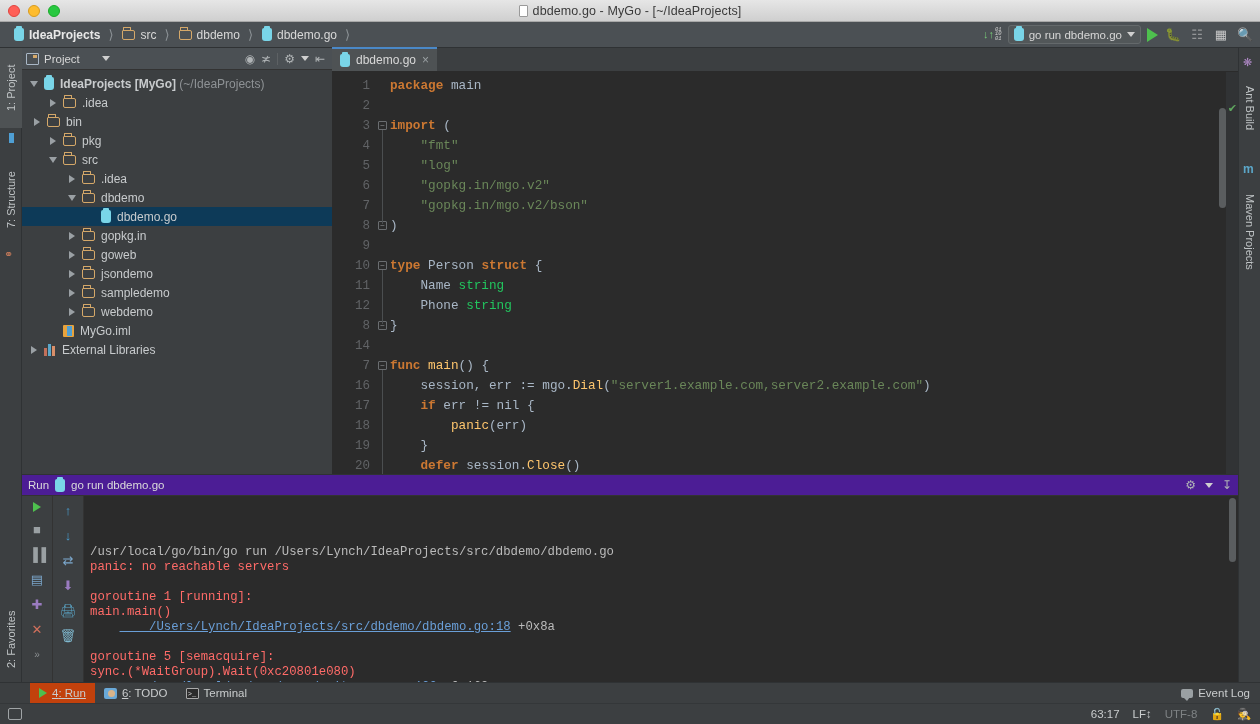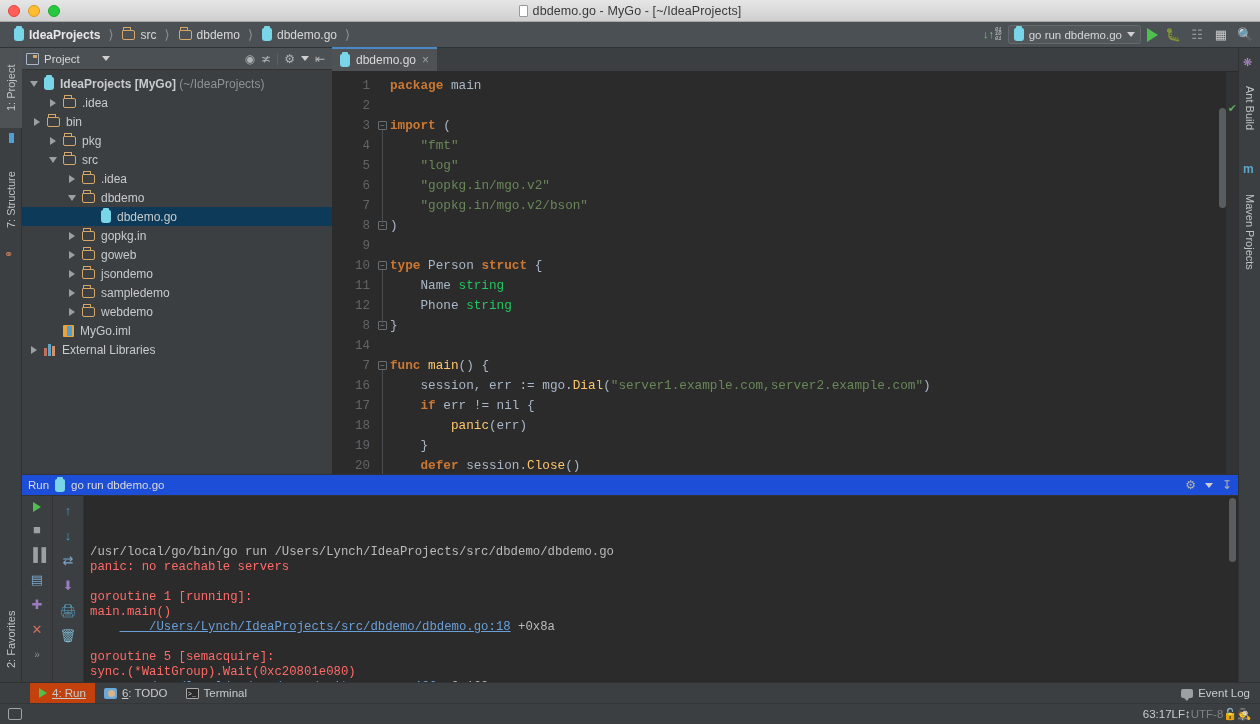--- a/index.html
+++ b/index.html
@@ -99,21 +99,21 @@
   .str { color:#6a8759; }
   .fn { color:#ffc66d; }
   .ty { color:#22c55e; }
   .rgutter { width:12px; background:#313335; position:relative; }
   .scroll-v { position:absolute; right:12px; top:36px; width:7px; height:100px; background:#5a5d5f; border-radius:4px;}
   .okmark { position:absolute; right:1px; top:30px; color:#5fa75f; font-size:11px; }
 
   
   .runwin { position:absolute; left:22px; top:474px; right:22px; height:208px; background:#3c3f41; }
   .runhdr { height:22px; display:flex; align-items:center; gap:6px; padding:0 6px;
-    background:#1d4ed8; border-top:1px solid #2f3234; border-bottom:1px solid #333; font-size:11.5px; color:#dadada;}
+    background:#4c1d95; border-top:1px solid #2f3234; border-bottom:1px solid #333; font-size:11.5px; color:#dadada;}
   .runhdr-actions { margin-left:auto; display:flex; gap:9px; align-items:center; color:#b0b4b6; font-size:12px;}
   .runbody { display:flex; height:186px; }
   .rtools { width:31px; background:#3c3f41; padding-top:6px; display:flex; flex-direction:column;
     align-items:center; gap:9px; border-right:1px solid #333; }
   .rtools2 { width:31px; background:#3c3f41; padding-top:6px; display:flex; flex-direction:column;
     align-items:center; gap:9px; border-right:1px solid #333;}
   .ric { width:16px; height:16px; display:flex; align-items:center; justify-content:center; font-size:13px; }
   .console { flex:1; background:#2b2b2b; font-family:"Liberation Mono", monospace;
     font-size:12.3px; line-height:15px; padding:4px 0 0 6px; color:#bbb; white-space:pre; overflow:hidden; position:relative;}
   .c-out { color:#bbbbbb; }
@@ -127,21 +127,21 @@
     display:flex; align-items:center; border-top:1px solid #2f3234;}
   .btab { height:21px; display:flex; align-items:center; gap:5px; padding:0 9px; font-size:11.5px; color:#c9cccd;}
   .btab.sel { background:#c2410c;text-decoration:underline; }
   .btab u { text-decoration:underline; }
   .evlog { margin-left:auto; display:flex; align-items:center; gap:5px; padding-right:10px; font-size:11.5px; color:#c9cccd;}
   .balloon { width:12px; height:9px; background:#9aa0a3; border-radius:2px; position:relative;}
   .balloon::after{content:"";position:absolute;left:2px;bottom:-3px;border-left:4px solid transparent;border-right:3px solid transparent;border-top:4px solid #9aa0a3;}
   .statusbar { position:absolute; left:0; top:703px; width:1260px; height:21px; background:#3c3f41;
     display:flex; align-items:center; padding:0 8px; border-top:1px solid #343739;}
   .sb-icon { width:14px; height:12px; border:1.5px solid #a0a4a6; border-radius:2px; }
-  .sb-right { margin-left:auto; display:flex; align-items:center; font-size:11.5px; color:#c9cccd;}
+  .sb-right { margin-left:auto; display:flex; align-items:center; gap:13px; font-size:11.5px; color:#c9cccd;}
   .sb-dim { color:#7e8284; }
   .todo-ico { width:13px; height:11px; border-radius:2px; background:#6aa9d8; position:relative;}
   .todo-ico::after{content:"";position:absolute;left:4px;top:2px;width:7px;height:7px;border-radius:50%;background:#d9b48a;}
   .term-ico { width:13px; height:11px; background:#2b2b2b; border:1px solid #aaa; border-radius:1px;
      color:#ddd; font-size:7px; line-height:10px; text-align:center; font-family:"Liberation Mono",monospace;}
   .play-sm { width:0;height:0;border-top:5px solid transparent;border-bottom:5px solid transparent;border-left:8px solid #4ec04e;}
 </style>
 </head>
 <body>
 

